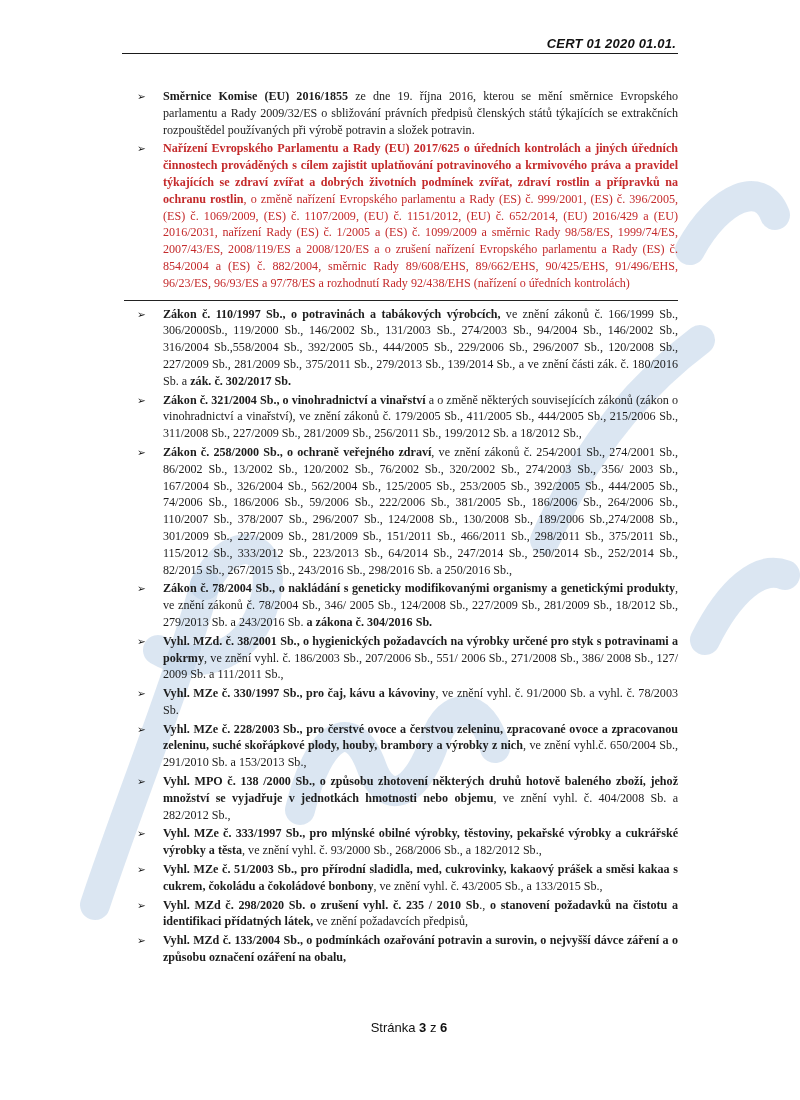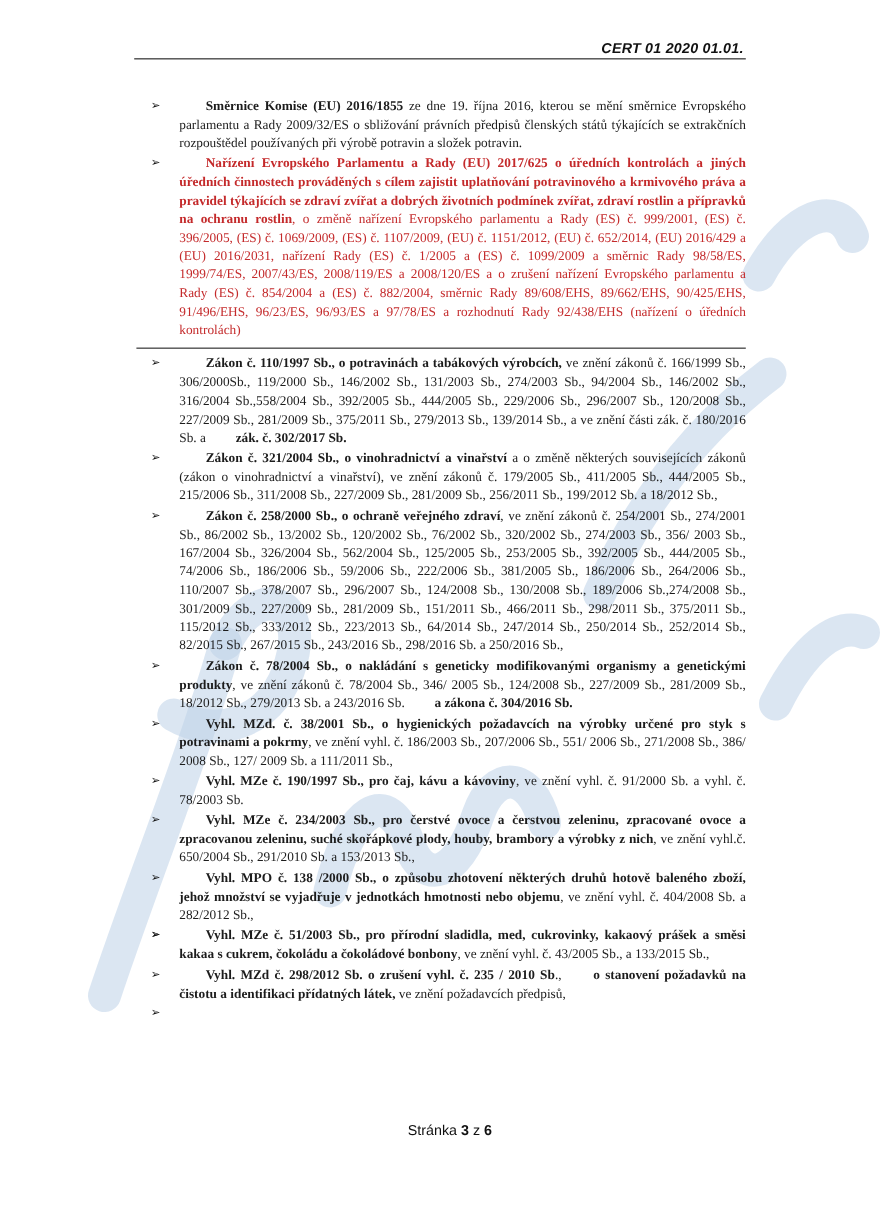--- a/index.html
+++ b/index.html
@@ -19,21 +19,21 @@
     position:absolute;top:88px;left:122px;right:122px;
     font-size:12.1px;line-height:16.8px;text-align:justify;
   }
   .item{position:relative;padding-left:41px;margin-bottom:2px;}
   .bullet{
     position:absolute;left:15px;top:0;font-family:"DejaVu Sans",sans-serif;
     font-size:10.5px;color:#111;
   }
   .item.red{color:#c42a2b;}
   .item.red .bullet{color:#111;}
-  .seg-b{font-weight:bold;margin-left:24px;}
+  .seg-b{font-weight:bold;}
   .divider{border-top:1.4px solid #222;margin:8px 0 5px 2px;}
   .footer{
     position:absolute;top:1020px;left:0;right:0;text-align:center;
     font-family:"Liberation Sans",sans-serif;font-size:13px;color:#111;padding-left:18px;
   }
   .footer b{font-weight:bold;}
 </style>
 </head>
 <body>
 
@@ -58,27 +58,27 @@
 
     <div class="content" id="law-list">
         <div class="item"><span class="bullet">➢</span><span><span class="seg-b">Směrnice Komise (EU) 2016/1855 </span><span>ze dne 19. října 2016, kterou se mění směrnice Evropského parlamentu a Rady 2009/32/ES o sbližování právních předpisů členských států týkajících se extrakčních rozpouštědel používaných při výrobě potravin a složek potravin.</span></span></div>
         <div class="item red"><span class="bullet">➢</span><span><span class="seg-b">Nařízení Evropského Parlamentu a Rady (EU) 2017/625 o úředních kontrolách a jiných úředních činnostech prováděných s cílem zajistit uplatňování potravinového a krmivového práva a pravidel týkajících se zdraví zvířat a dobrých životních podmínek zvířat, zdraví rostlin a přípravků na ochranu rostlin</span><span>, o změně nařízení Evropského parlamentu a Rady (ES) č. 999/2001, (ES) č. 396/2005, (ES) č. 1069/2009, (ES) č. 1107/2009, (EU) č. 1151/2012, (EU) č. 652/2014, (EU) 2016/429 a (EU) 2016/2031, nařízení Rady (ES) č. 1/2005 a (ES) č. 1099/2009 a směrnic Rady 98/58/ES, 1999/74/ES, 2007/43/ES, 2008/119/ES a 2008/120/ES a o zrušení nařízení Evropského parlamentu a Rady (ES) č. 854/2004 a (ES) č. 882/2004, směrnic Rady 89/608/EHS, 89/662/EHS, 90/425/EHS, 91/496/EHS, 96/23/ES, 96/93/ES a 97/78/ES a rozhodnutí Rady 92/438/EHS (nařízení o úředních kontrolách)</span></span></div>
         <div class="divider"></div>
         <div class="item"><span class="bullet">➢</span><span><span class="seg-b">Zákon č. 110/1997 Sb., o potravinách a tabákových výrobcích,</span><span> ve znění zákonů č. 166/1999 Sb., 306/2000Sb., 119/2000 Sb., 146/2002 Sb., 131/2003 Sb., 274/2003 Sb., 94/2004 Sb., 146/2002 Sb., 316/2004 Sb.,558/2004 Sb., 392/2005 Sb., 444/2005 Sb., 229/2006 Sb., 296/2007 Sb., 120/2008 Sb., 227/2009 Sb., 281/2009 Sb., 375/2011 Sb., 279/2013 Sb., 139/2014 Sb., a ve znění části zák. č. 180/2016 Sb. a </span><span class="seg-b">zák. č. 302/2017 Sb.</span></span></div>
         <div class="item"><span class="bullet">➢</span><span><span class="seg-b">Zákon č. 321/2004 Sb., o vinohradnictví a vinařství</span><span> a o změně některých souvisejících zákonů (zákon o vinohradnictví a vinařství), ve znění zákonů č. 179/2005 Sb., 411/2005 Sb., 444/2005 Sb., 215/2006 Sb., 311/2008 Sb., 227/2009 Sb., 281/2009 Sb., 256/2011 Sb., 199/2012 Sb. a 18/2012 Sb.,</span></span></div>
         <div class="item"><span class="bullet">➢</span><span><span class="seg-b">Zákon č. 258/2000 Sb., o ochraně veřejného zdraví</span><span>, ve znění zákonů č. 254/2001 Sb., 274/2001 Sb., 86/2002 Sb., 13/2002 Sb., 120/2002 Sb., 76/2002 Sb., 320/2002 Sb., 274/2003 Sb.,  356/ 2003 Sb., 167/2004 Sb., 326/2004 Sb.,  562/2004 Sb., 125/2005 Sb., 253/2005 Sb., 392/2005 Sb.,  444/2005 Sb., 74/2006 Sb., 186/2006 Sb., 59/2006 Sb., 222/2006 Sb., 381/2005 Sb., 186/2006 Sb., 264/2006 Sb., 110/2007 Sb., 378/2007 Sb.,  296/2007 Sb., 124/2008 Sb., 130/2008 Sb., 189/2006 Sb.,274/2008 Sb., 301/2009 Sb., 227/2009 Sb., 281/2009 Sb., 151/2011 Sb., 466/2011 Sb., 298/2011 Sb., 375/2011 Sb., 115/2012 Sb., 333/2012 Sb., 223/2013 Sb., 64/2014 Sb., 247/2014 Sb., 250/2014 Sb., 252/2014 Sb., 82/2015 Sb., 267/2015 Sb., 243/2016 Sb., 298/2016 Sb. a 250/2016 Sb.,</span></span></div>
         <div class="item"><span class="bullet">➢</span><span><span class="seg-b">Zákon č. 78/2004 Sb., o nakládání s geneticky modifikovanými organismy a genetickými produkty</span><span>, ve znění zákonů č. 78/2004 Sb., 346/ 2005 Sb., 124/2008 Sb., 227/2009 Sb., 281/2009 Sb., 18/2012 Sb., 279/2013 Sb. a 243/2016 Sb. </span><span class="seg-b">a zákona č. 304/2016 Sb.</span></span></div>
         <div class="item"><span class="bullet">➢</span><span><span class="seg-b">Vyhl. MZd. č. 38/2001 Sb., o hygienických požadavcích na výrobky určené pro styk s potravinami a pokrmy</span><span>, ve znění vyhl. č. 186/2003 Sb., 207/2006 Sb., 551/ 2006 Sb., 271/2008 Sb., 386/ 2008 Sb., 127/ 2009 Sb. a  111/2011 Sb.,</span></span></div>
-        <div class="item"><span class="bullet">➢</span><span><span class="seg-b">Vyhl. MZe č. 190/1997 Sb., pro čaj, kávu a kávoviny</span><span>, ve znění vyhl. č. 91/2000 Sb. a vyhl. č. 78/2003 Sb.</span></span></div>
-        <div class="item"><span class="bullet">➢</span><span><span class="seg-b">Vyhl. MZe č. 234/2003 Sb., pro čerstvé ovoce a čerstvou zeleninu, zpracované ovoce a zpracovanou zeleninu, suché skořápkové plody, houby, brambory a výrobky z nich</span><span>, ve znění vyhl.č. 650/2004 Sb., 291/2010 Sb. a 153/2013 Sb.,</span></span></div>
+        <div class="item"><span class="bullet">➢</span><span><span class="seg-b">Vyhl. MZe č. 330/1997 Sb., pro čaj, kávu a kávoviny</span><span>, ve znění vyhl. č. 91/2000 Sb. a vyhl. č. 78/2003 Sb.</span></span></div>
+        <div class="item"><span class="bullet">➢</span><span><span class="seg-b">Vyhl. MZe č. 228/2003 Sb., pro čerstvé ovoce a čerstvou zeleninu, zpracované ovoce a zpracovanou zeleninu, suché skořápkové plody, houby, brambory a výrobky z nich</span><span>, ve znění vyhl.č. 650/2004 Sb., 291/2010 Sb. a 153/2013 Sb.,</span></span></div>
         <div class="item"><span class="bullet">➢</span><span><span class="seg-b">Vyhl. MPO č. 138 /2000 Sb., o způsobu zhotovení některých druhů hotově baleného zboží, jehož množství se vyjadřuje v jednotkách hmotnosti nebo objemu</span><span>, ve znění vyhl. č. 404/2008 Sb. a 282/2012 Sb.,</span></span></div>
-        <div class="item"><span class="bullet">➢</span></div>
+        <div class="item"><span class="bullet">➢</span><span><span class="seg-b">Vyhl. MZe č. 333/1997 Sb., pro mlýnské obilné výrobky, těstoviny, pekařské výrobky a cukrářské výrobky a těsta</span><span>, ve znění vyhl. č. 93/2000 Sb., 268/2006 Sb., a 182/2012 Sb.,</span></span></div>
         <div class="item"><span class="bullet">➢</span><span><span class="seg-b">Vyhl. MZe č. 51/2003 Sb., pro přírodní sladidla, med, cukrovinky, kakaový prášek a směsi kakaa s cukrem, čokoládu a čokoládové bonbony</span><span>, ve znění vyhl. č. 43/2005 Sb., a 133/2015 Sb.,</span></span></div>
-        <div class="item"><span class="bullet">➢</span><span><span class="seg-b">Vyhl. MZd č. 298/2012 Sb. o zrušení vyhl. č. 235 / 2010 Sb</span><span>., </span><span class="seg-b">o stanovení požadavků na čistotu a identifikaci přídatných látek,</span><span> ve znění požadavcích předpisů,</span></span></div>
-        <div class="item"><span class="bullet">➢</span></div>
+        <div class="item"><span class="bullet">➢</span><span><span class="seg-b">Vyhl. MZd č. 298/2020 Sb. o zrušení vyhl. č. 235 / 2010 Sb</span><span>., </span><span class="seg-b">o stanovení požadavků na čistotu a identifikaci přídatných látek,</span><span> ve znění požadavcích předpisů,</span></span></div>
+        <div class="item"><span class="bullet">➢</span><span><span class="seg-b">Vyhl. MZd č. 133/2004 Sb., o podmínkách ozařování potravin a surovin, o nejvyšší dávce záření a o způsobu označení ozáření na obalu,</span></span></div>
       </div>
 
     <div class="footer">
       <span>Stránka</span>
       <b>3</b>
       <span>z</span>
       <b>6</b>
     </div>
   </div>
 </div>

